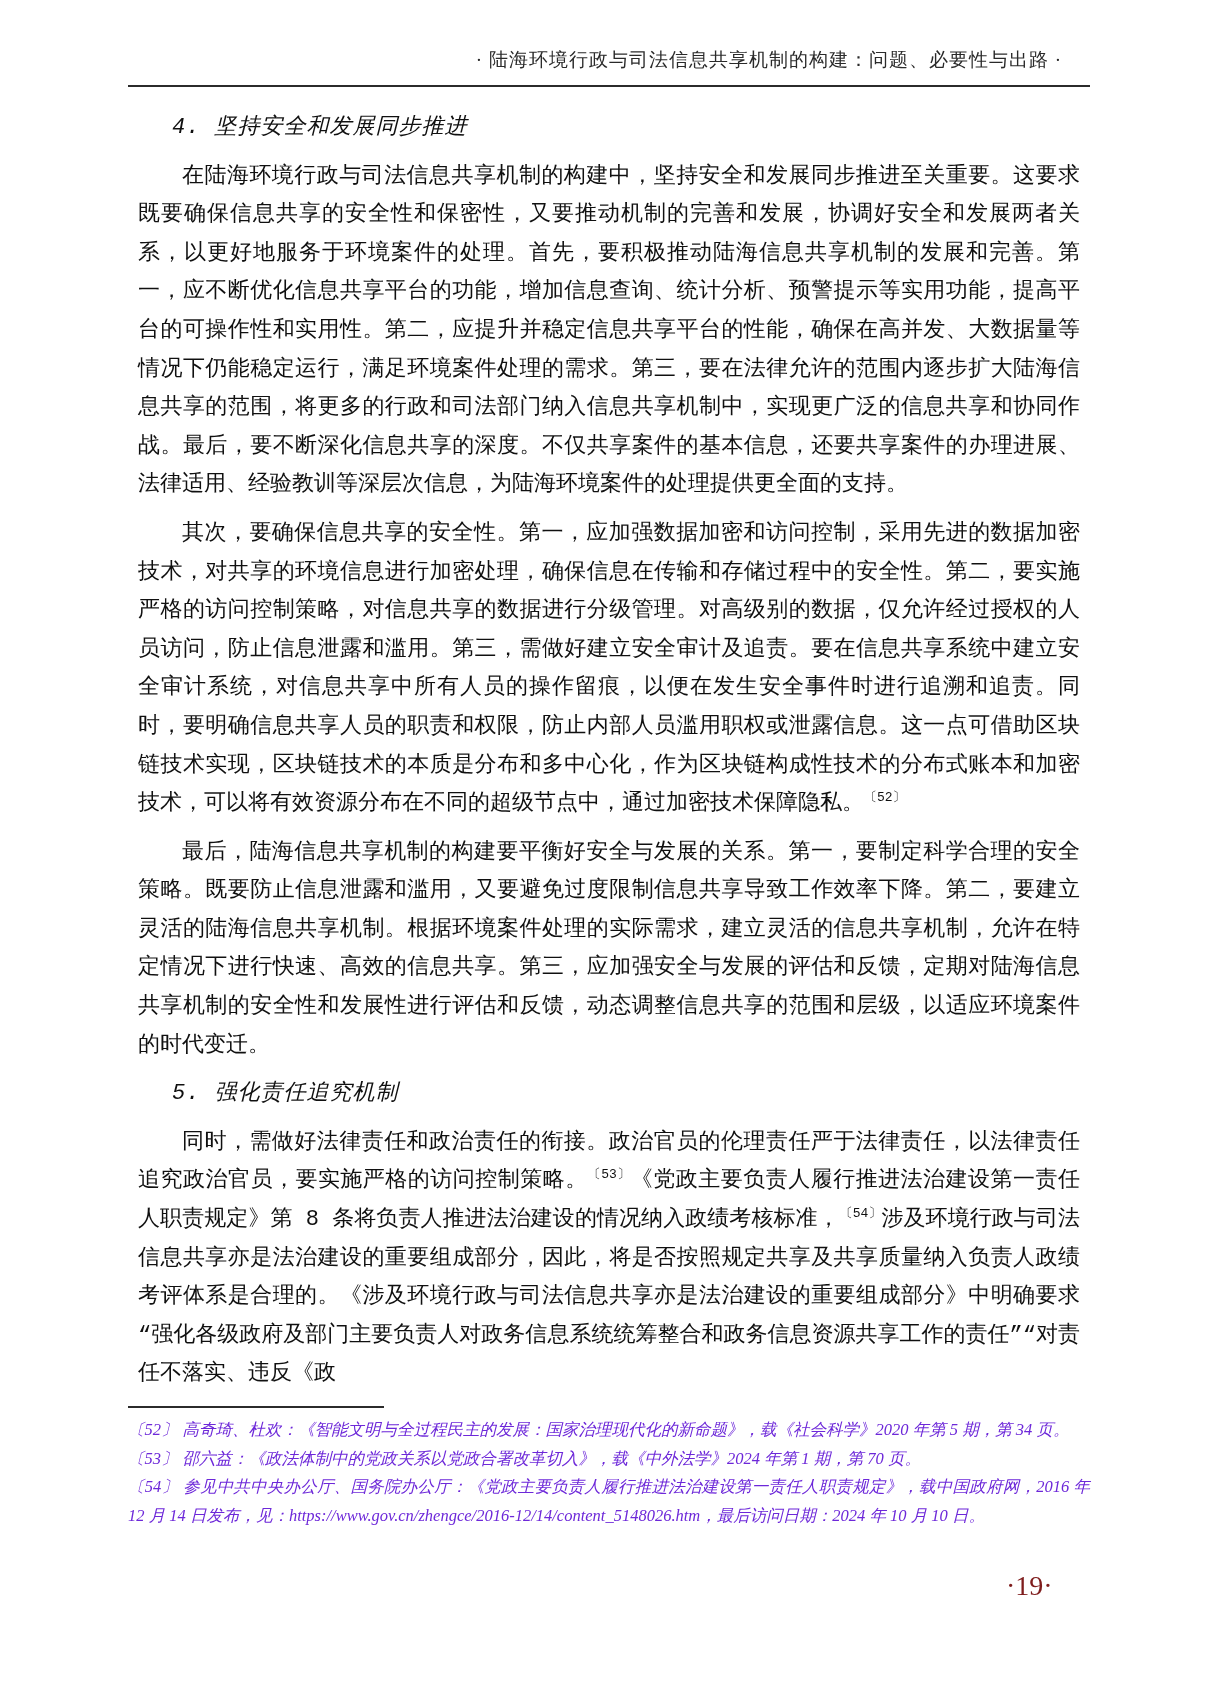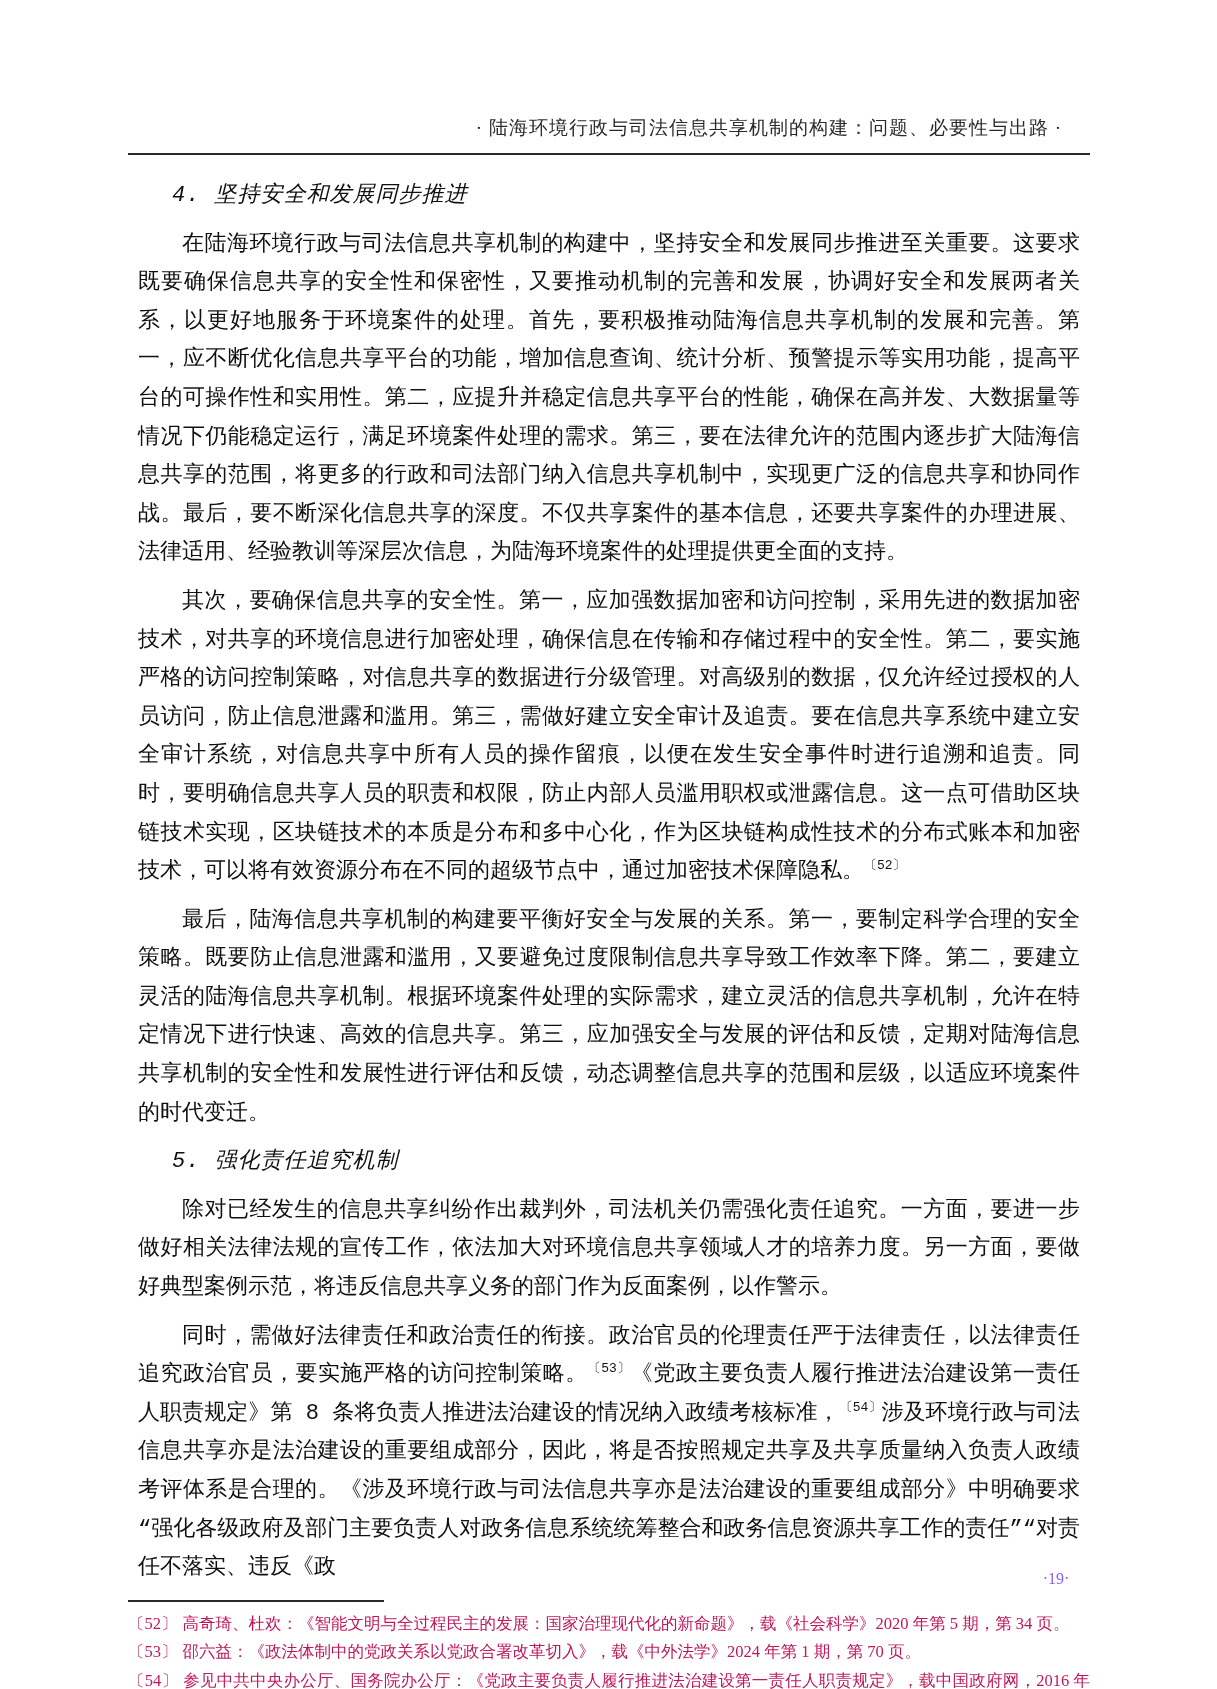--- a/index.html
+++ b/index.html
@@ -15,21 +15,21 @@
     font-family: "Liberation Serif", "DejaVu Serif", serif;
     color: #111111;
   }
   .content {
     position: absolute;
     left: 128px;
     top: 0;
     width: 962px;
   }
   .running-header {
-    margin-top: 116px;
+    margin-top: 48px;
     text-align: right;
     padding-right: 28px;
     font-size: 19px;
     letter-spacing: 1px;
     color: #2a2a2a;
     line-height: 24px;
   }
   .header-rule {
     height: 0;
     border-top: 2.5px solid #2b2b2b;
@@ -60,54 +60,53 @@
   .footnote-sep {
     width: 256px;
     height: 0;
     border-top: 2px solid #2b2b2b;
     margin: 12px 0 8px 0;
   }
   .footnotes {
     font-size: 16.5px;
     line-height: 28.5px;
     text-align: justify;
-    color: #be185d;
+    color: #6d28d9;
+    font-style: italic;
   }
   .footnote {
     margin: 0;
   }
   .footnote .marker {
     padding-right: 5px;
   }
   .page-number {
     position: absolute;
     top: 1570px;
     left: 1006px;
     width: 100px;
-    text-align: center;
-    font-size: 16px;
-    color: #8b5cf6;
+    font-size: 28px;
+    color: #7f1d1d;
   }
 </style>
 </head>
 <body>
 
 <div class="content">
 
   <div class="running-header">· 陆海环境行政与司法信息共享机制的构建：问题、必要性与出路 ·</div>
 
   <div class="header-rule"></div>
 
   <div class="body-text">
     <div class="heading">4. 坚持安全和发展同步推进</div>
     <p class="para"><span>在陆海环境行政与司法信息共享机制的构建中，坚持安全和发展同步推进至关重要。这要求既要确保信息共享的安全性和保密性，又要推动机制的完善和发展，协调好安全和发展两者关系，以更好地服务于环境案件的处理。首先，要积极推动陆海信息共享机制的发展和完善。第一，应不断优化信息共享平台的功能，增加信息查询、统计分析、预警提示等实用功能，提高平台的可操作性和实用性。第二，应提升并稳定信息共享平台的性能，确保在高并发、大数据量等情况下仍能稳定运行，满足环境案件处理的需求。第三，要在法律允许的范围内逐步扩大陆海信息共享的范围，将更多的行政和司法部门纳入信息共享机制中，实现更广泛的信息共享和协同作战。最后，要不断深化信息共享的深度。不仅共享案件的基本信息，还要共享案件的办理进展、法律适用、经验教训等深层次信息，为陆海环境案件的处理提供更全面的支持。</span></p>
     <p class="para"><span>其次，要确保信息共享的安全性。第一，应加强数据加密和访问控制，采用先进的数据加密技术，对共享的环境信息进行加密处理，确保信息在传输和存储过程中的安全性。第二，要实施严格的访问控制策略，对信息共享的数据进行分级管理。对高级别的数据，仅允许经过授权的人员访问，防止信息泄露和滥用。第三，需做好建立安全审计及追责。要在信息共享系统中建立安全审计系统，对信息共享中所有人员的操作留痕，以便在发生安全事件时进行追溯和追责。同时，要明确信息共享人员的职责和权限，防止内部人员滥用职权或泄露信息。这一点可借助区块链技术实现，区块链技术的本质是分布和多中心化，作为区块链构成性技术的分布式账本和加密技术，可以将有效资源分布在不同的超级节点中，通过加密技术保障隐私。</span><sup class="fnref">〔52〕</sup></p>
     <p class="para"><span>最后，陆海信息共享机制的构建要平衡好安全与发展的关系。第一，要制定科学合理的安全策略。既要防止信息泄露和滥用，又要避免过度限制信息共享导致工作效率下降。第二，要建立灵活的陆海信息共享机制。根据环境案件处理的实际需求，建立灵活的信息共享机制，允许在特定情况下进行快速、高效的信息共享。第三，应加强安全与发展的评估和反馈，定期对陆海信息共享机制的安全性和发展性进行评估和反馈，动态调整信息共享的范围和层级，以适应环境案件的时代变迁。</span></p>
     <div class="heading">5. 强化责任追究机制</div>
-    <p class="para"><span>除对已经发生的信息共享纠纷作出裁判外，司法机关仍需强化责任追究。一方面，要进一步做好相关法律法规的宣传工作，依法加大对环境信息共享领域人才的培养力度。另一方面，要做好典型案例示范，将违反信息共享义务的部门作为反面案例，以作警示。</span></p>
     <p class="para"><span>同时，需做好法律责任和政治责任的衔接。政治官员的伦理责任严于法律责任，以法律责任追究政治官员，要实施严格的访问控制策略。</span><sup class="fnref">〔53〕</sup><span>《党政主要负责人履行推进法治建设第一责任人职责规定》第 8 条将负责人推进法治建设的情况纳入政绩考核标准，</span><sup class="fnref">〔54〕</sup><span>涉及环境行政与司法信息共享亦是法治建设的重要组成部分，因此，将是否按照规定共享及共享质量纳入负责人政绩考评体系是合理的。《涉及环境行政与司法信息共享亦是法治建设的重要组成部分》中明确要求“强化各级政府及部门主要负责人对政务信息系统统筹整合和政务信息资源共享工作的责任”“对责任不落实、违反《政</span></p>
   </div>
 
   <div class="footnote-sep"></div>
 
   <div class="footnotes">
     <p class="footnote">
       <span class="marker">〔52〕</span><span>高奇琦、杜欢：《智能文明与全过程民主的发展：国家治理现代化的新命题》，载《社会科学》2020 年第 5 期，第 34 页。</span>
     </p>
     <p class="footnote">

